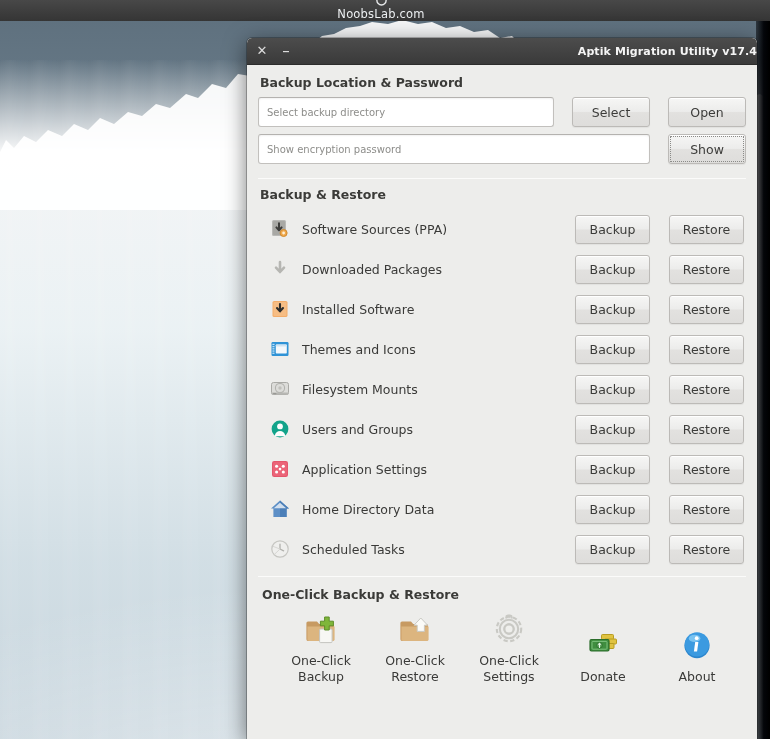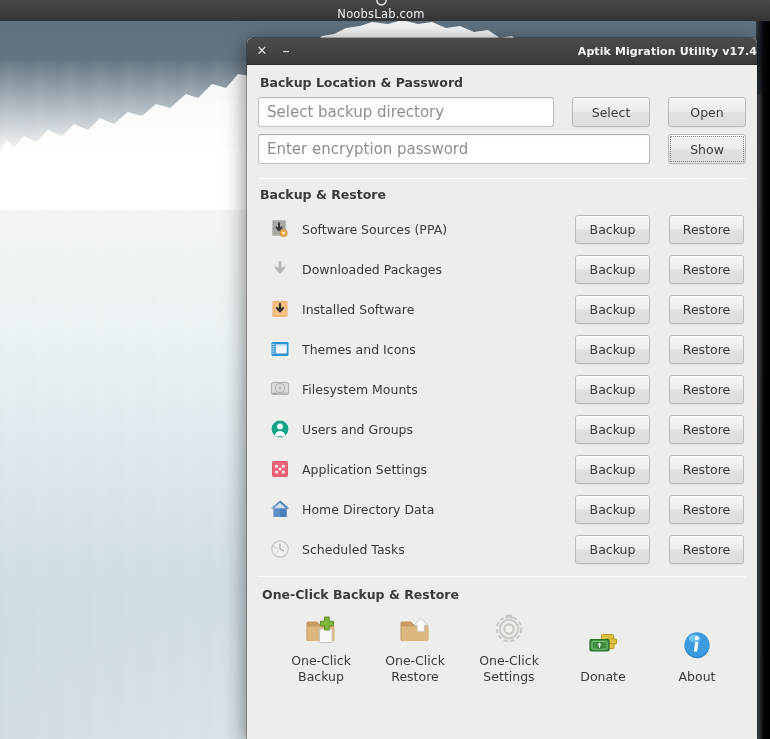--- a/index.html
+++ b/index.html
@@ -114,21 +114,21 @@
 
   
   .row { display: flex; align-items: center; gap: 6px; margin-bottom: 7px; }
   .tinput {
     height: 30px; flex: 1;
     background: #fff;
     border: 1px solid #c2c0bd;
     border-top-color: #b4b2af;
     border-radius: 3px;
     padding: 0 8px;
-    font-size: 15px; color: #8d8d8a;
+    font-size: 10px; color: #8d8d8a;
     display: flex; align-items: center;
     box-shadow: inset 0 1px 2px rgba(0,0,0,.06);
   }
   .btn {
     height: 30px; min-width: 78px; padding: 0 12px;
     background: linear-gradient(to bottom,#f6f6f5 0%, #ececeb 48%, #e2e1df 52%, #dedddb 100%);
     border: 1px solid #bcbab7;
     border-radius: 3px;
     font-size: 12.5px; color: #3c3c3a;
     display: flex; align-items: center; justify-content: center;
@@ -245,21 +245,21 @@
     <div class="row">
       <div class="tinput">
         <span>Select backup directory</span>
       </div>
       <div class="btn">Select</div>
       <div class="btn">Open</div>
     </div>
 
     <div class="row">
       <div class="tinput">
-        <span>Enter encryption password</span>
+        <span>Show encryption password</span>
       </div>
       <div class="btn focus">Show</div>
     </div>
 
     <div class="sep"></div>
 
     <div class="sect-title">Backup &amp; Restore</div>
 
     <div id="list">
 

